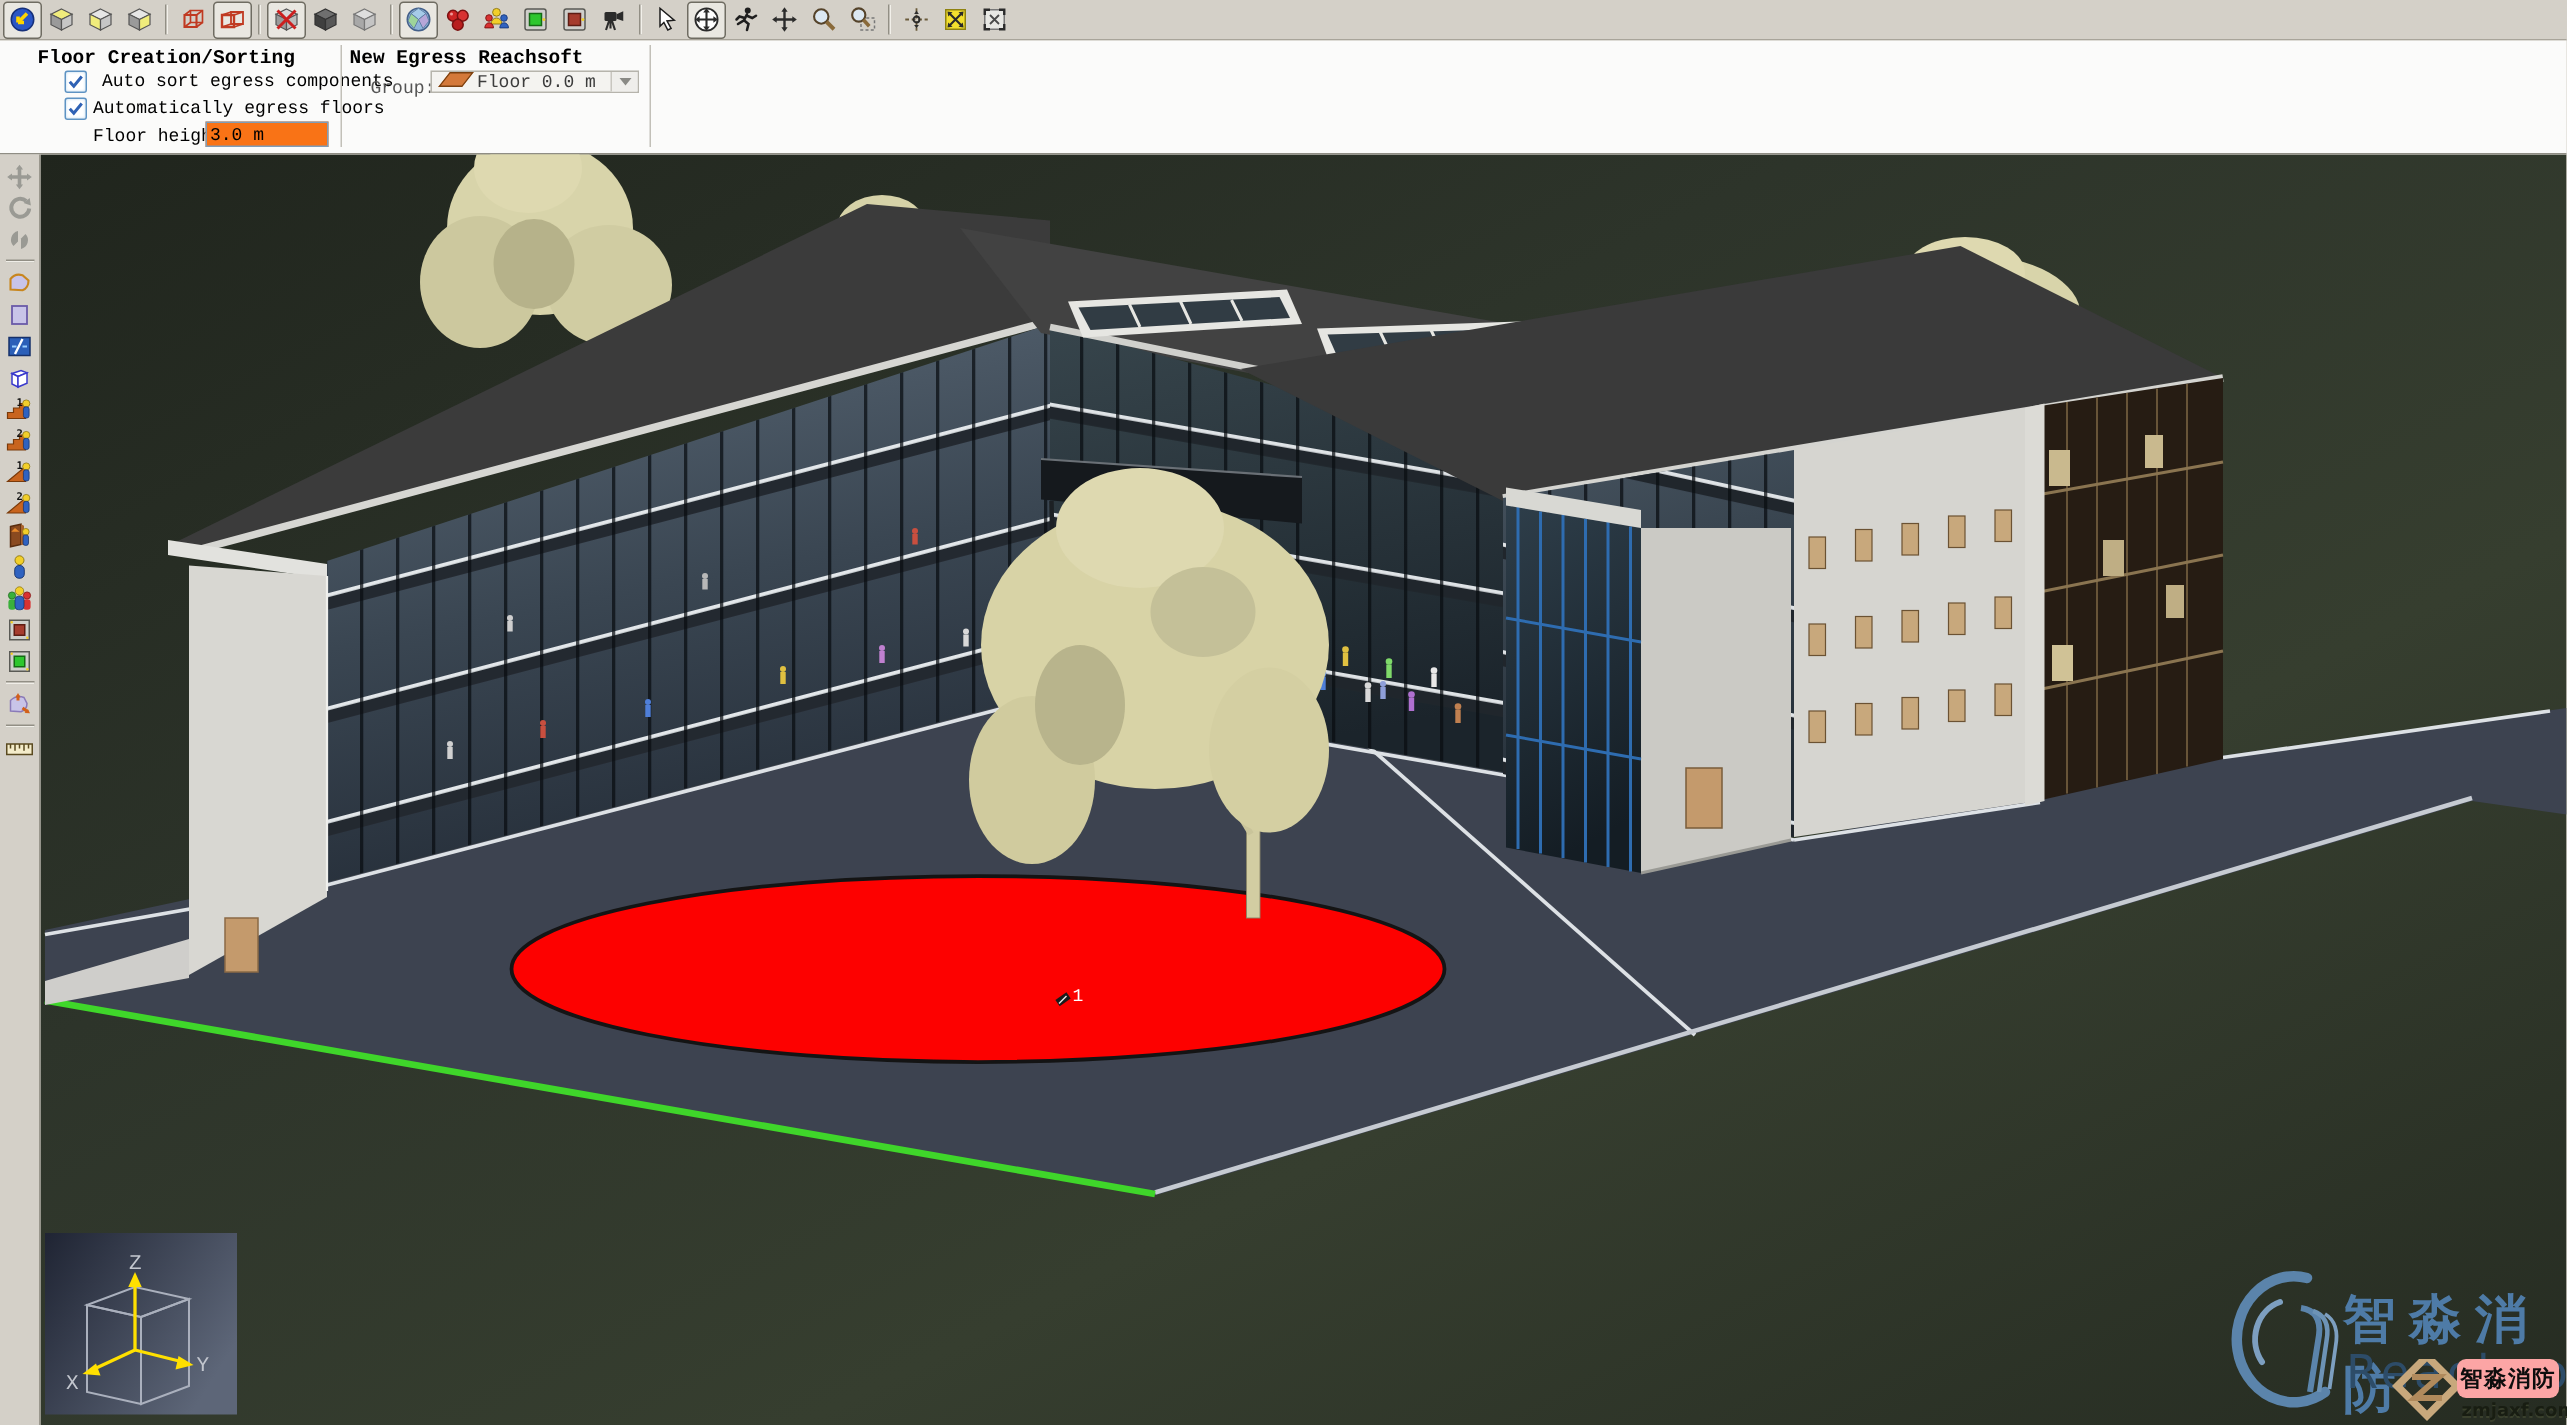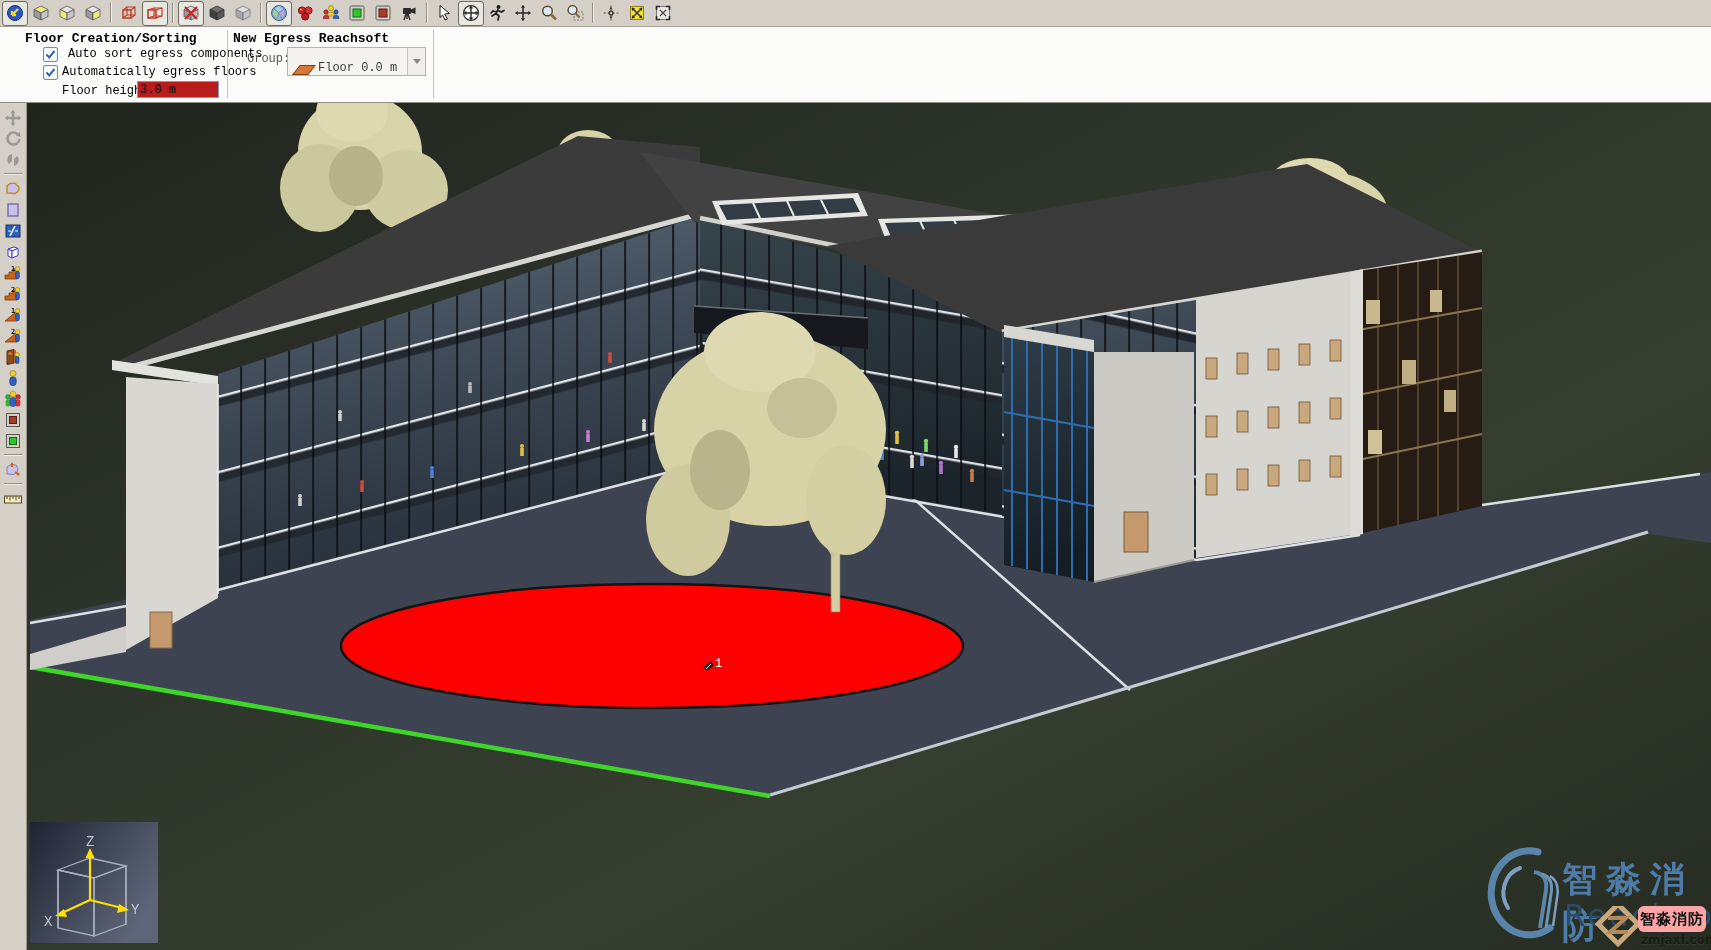--- a/index.html
+++ b/index.html
@@ -13,24 +13,24 @@
   .sep{width:1px;height:20px;background:#928f85;border-right:1px solid #f2f0ea;margin:0 4px;flex:none;}
   
   .strip{position:absolute;left:0;top:27px;width:1711px;height:76px;background:#fbfbfa;
     border-bottom:1px solid #8f8d84;box-sizing:border-box;}
   .ptitle{position:absolute;font-weight:bold;font-size:13px;color:#000;white-space:nowrap;}
   .plabel{position:absolute;font-size:12px;color:#000;white-space:nowrap;}
   .gray{color:#555;}
   .vdiv{position:absolute;width:1px;background:#c2c0b8;}
   .cb{position:absolute;width:13px;height:13px;background:#fff;border:1px solid #5e93c3;border-radius:2px;
     box-shadow:inset 0 0 2px #bcd8ee;}
-  .txt{position:absolute;height:15px;border:1px solid #7f9db9;background:#b91c1c;font-family:inherit;
+  .txt{position:absolute;height:15px;border:1px solid #7f9db9;background:#f97316;font-family:inherit;
     font-size:12px;padding:0 2px;box-sizing:content-box;}
-  .combo{position:absolute;height:29px;border:1px solid #b6b4ac;background:#f4f3f0;display:flex;
-    align-items:flex-end;font-size:12px;color:#3c3c3c;box-sizing:border-box;}
+  .combo{position:absolute;height:15px;border:1px solid #b6b4ac;background:#f4f3f0;display:flex;
+    align-items:flex-start;font-size:12px;color:#3c3c3c;box-sizing:border-box;}
   .combo .flo{width:14px;height:8px;background:#d4793a;border:1px solid #7a4010;
     transform:skewX(-38deg);margin:0 6px 0 8px;flex:none;}
   .combo .arr{margin-left:auto;width:17px;height:100%;border-left:1px solid #c8c6bf;display:flex;
     align-items:center;justify-content:center;background:#efeeeb;}
   .combo .arr:after{content:"";border:4px solid transparent;border-top:5px solid #8a8a85;margin-top:4px;}
   
   .side{position:absolute;left:0;top:103px;width:27px;height:847px;background:#d4d0c8;
     border-right:1px solid #9a978d;display:flex;flex-direction:column;align-items:center;box-sizing:border-box;padding-top:4px;}
   .sbtn{width:23px;height:21px;display:flex;align-items:center;justify-content:center;flex:none;}
   .hdiv{width:19px;height:1px;background:#928f85;border-bottom:1px solid #f0eee8;margin:3px 0;flex:none;}

